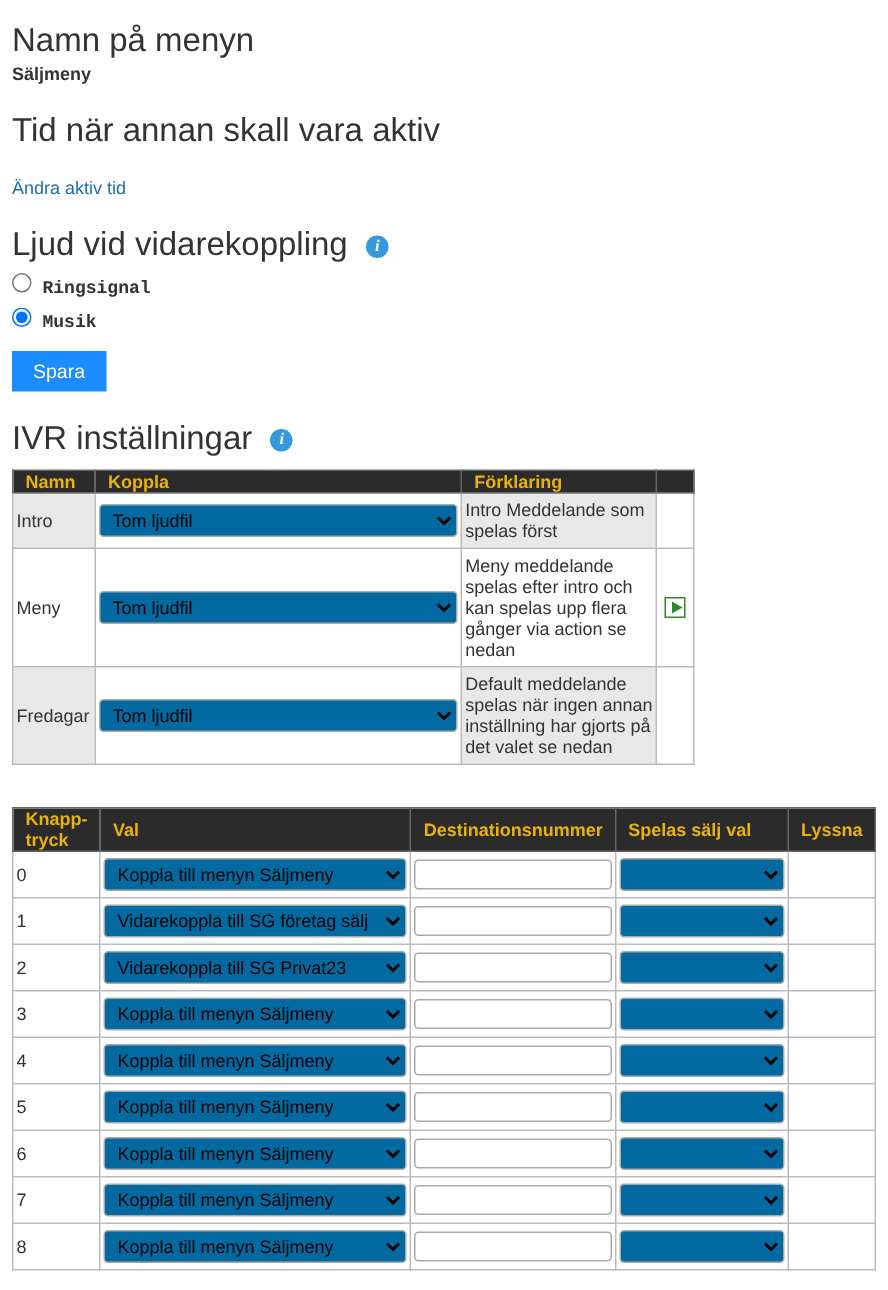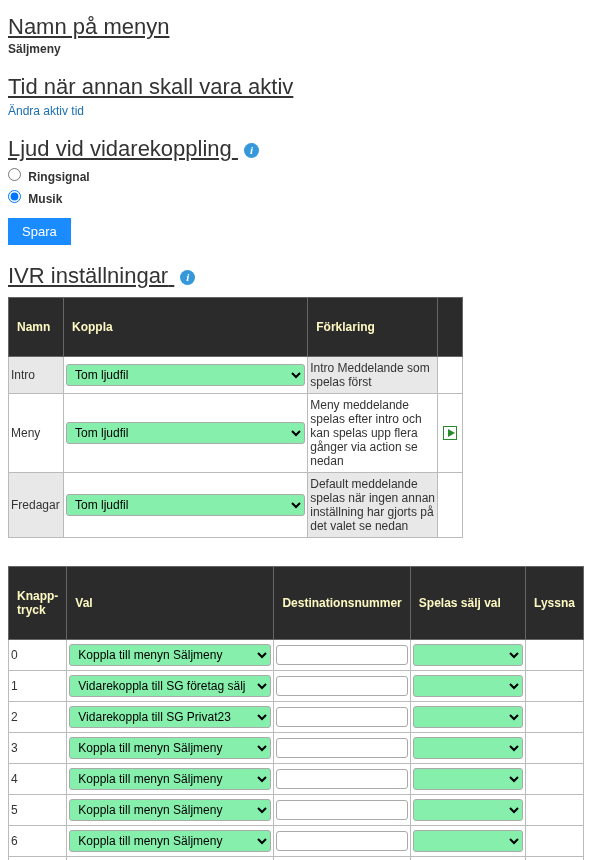--- a/index.html
+++ b/index.html
@@ -1,31 +1,31 @@
 <!DOCTYPE html>
 <html><head>
   <meta charset="utf-8">
   <style>
     * { box-sizing: border-box; margin: 0; padding: 0; }
     body { font-family: Arial, Helvetica, sans-serif; font-size: 13px; color: #333; background: #fff; width: 592px; padding: 8px; }
-    h2 { font-size: 22px; font-weight: normal; color: #333; margin-top: 6px; margin-bottom: 2px; text-decoration: underline; }
+    h2 { font-size: 22px; font-weight: normal; color: #333; margin-top: 6px; margin-bottom: 2px; }
     .subtext { font-size: 12px; font-weight: bold; color: #333; margin-bottom: 16px; }
     .timetext { font-size: 12px; font-weight: bold; color: #333; margin-top: 2px; }
-    .link { color: #1a6fb0; font-size: 12px; text-decoration: none; display: inline-block; margin-top: 2px; cursor: pointer; }
+    .link { color: #1a6fb0; font-size: 12px; text-decoration: none; display: inline-block; margin-top: 16px; cursor: pointer; }
     .section { margin-bottom: 18px; }
     .info-icon { display:inline-flex; align-items:center; justify-content:center; width:15px; height:15px; border-radius:50%; background:#3498db; color:#fff; font-size:11px; font-weight:bold; font-style:italic; font-family: Georgia, serif; vertical-align: middle; margin-left:6px; }
     .radio-row { margin-top: 6px; font-size:12px; }
-    .radio-row label { font-weight: bold; margin-left:4px; }
+    .radio-row label { font-weight: bold; margin-left:4px;font-family:Liberation Mono, monospace; }
     .btn-primary { background:#1a8cff; color:#fff; border:none; padding:6px 14px; font-size:13px; cursor:pointer; margin-top:12px; }
     table { border-collapse: collapse; margin-top:8px; font-size:12px; }
-    th { background:#2b2b2b; color:#fef9c3; font-weight:bold; text-align:left; padding:22px 8px; border:1px solid #666; }
+    th { background:#2b2b2b; color:#eab308; font-weight:bold; text-align:left; padding:0 8px; border:1px solid #666; }
     td { border:1px solid #bbb; padding:4px 2px; vertical-align: middle; }
     td.odd { background:#e8e8e8; }
     td.even { background:#fff; }
-    select { width:100%; font-size:12px; background:#86efac; border:1px solid #aaa; border-radius:3px; padding:2px 4px; }
+    select { width:100%; font-size:12px; background:#0369a1; border:1px solid #aaa; border-radius:3px; padding:2px 4px; }
     input[type="text"] { width:100%; font-size:12px; border:1px solid #aaa; border-radius:3px; padding:2px 4px; background:#fff; }
     .play-icon { display:inline-flex; width:14px; height:14px; border:1px solid #2a8a2a; background:#fff; align-items:center; justify-content:center; cursor:pointer; }
     .play-icon::before { content:""; border-left:7px solid #2a8a2a; border-top:4px solid transparent; border-bottom:4px solid transparent; margin-left:2px; }
     .t1 { width: 455px; }
     .t1 col.c1 { width: 55px; }
     .t1 col.c2 { width: 245px; }
     .t1 col.c3 { width: 130px; }
     .t1 col.c4 { width: 25px; }
     .t2 { width: 576px; margin-top: 28px; }
     .t2 col.c1 { width:55px; }

